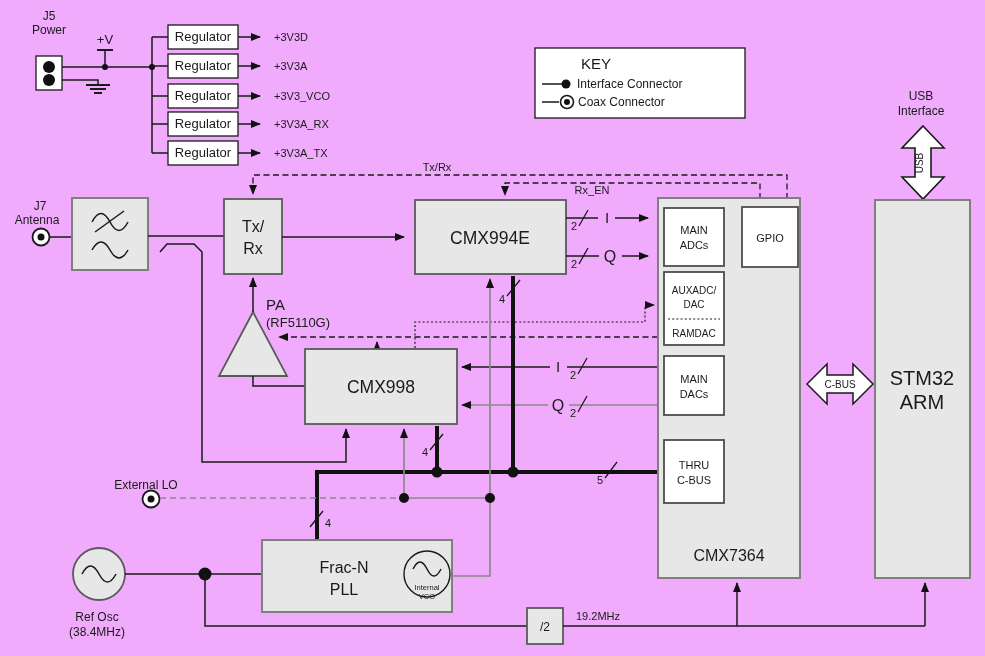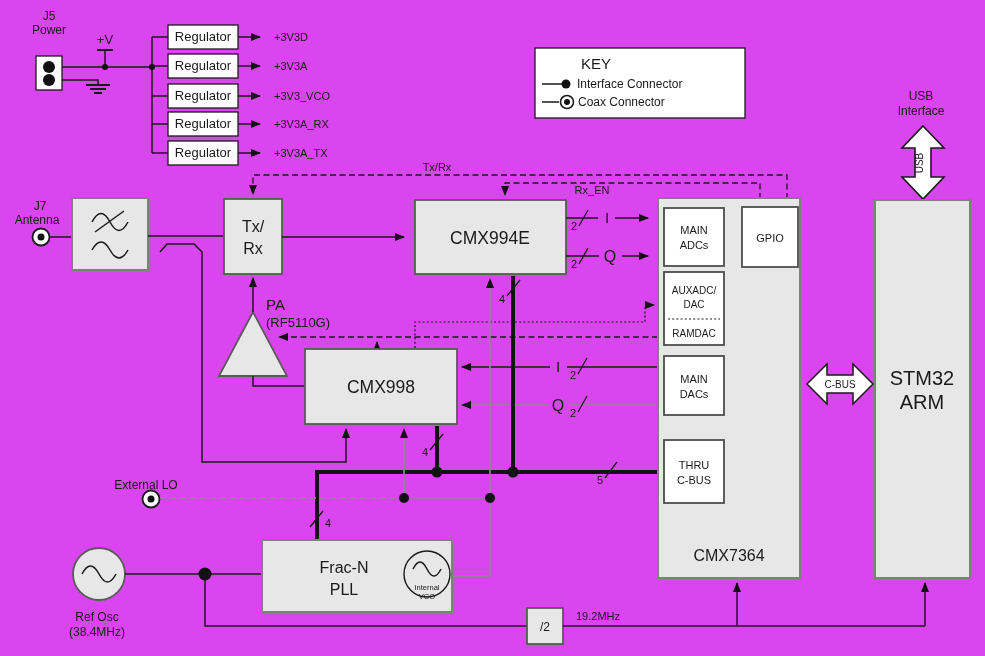--- a/index.html
+++ b/index.html
@@ -1,16 +1,16 @@
 <!DOCTYPE html>
 <html><head>
 <meta charset="utf-8">
 <style>
   html,body{margin:0;padding:0;background:#ffffff;}
-  .stage{width:985px;height:656px;position:relative;background:#d946ef;}
+  .stage{width:985px;height:656px;position:relative;background:#f0abfc;}
   svg{display:block;}
   .blk{fill:#e7e7e7;stroke:#7f7f7f;stroke-width:2;}
   .blk2{fill:#e7e7e7;stroke:#5a5a5a;stroke-width:1.8;}
   .sub{fill:#ffffff;stroke:#4d4d4d;stroke-width:1.8;}
   .white{fill:#ffffff;stroke:#1a1a1a;stroke-width:1.3;}
   .w{stroke:#1a1a1a;stroke-width:1.5;fill:none;}
   .wg{stroke:#8a8a8a;stroke-width:1.7;fill:none;}
   .bus{stroke:#111111;stroke-width:4;fill:none;stroke-linejoin:miter;}
   .dash{stroke:#1a1a1a;stroke-width:1.3;fill:none;stroke-dasharray:6 3.5;}
   .dashg{stroke:#8a8a8a;stroke-width:1.6;fill:none;stroke-dasharray:6 4;}

